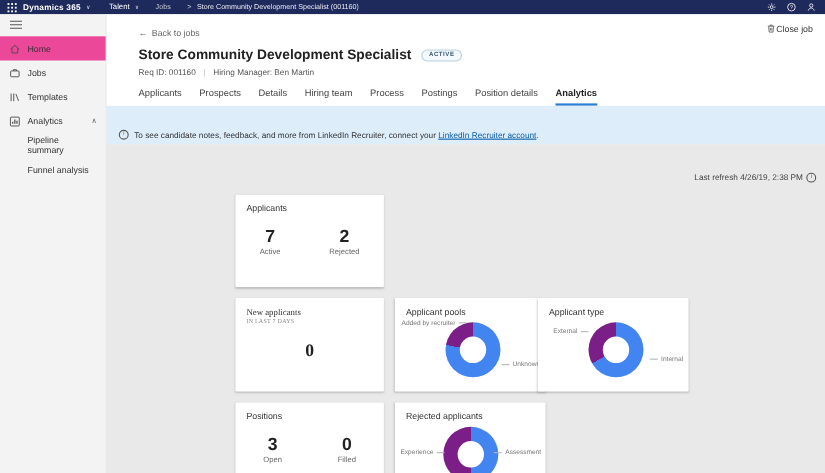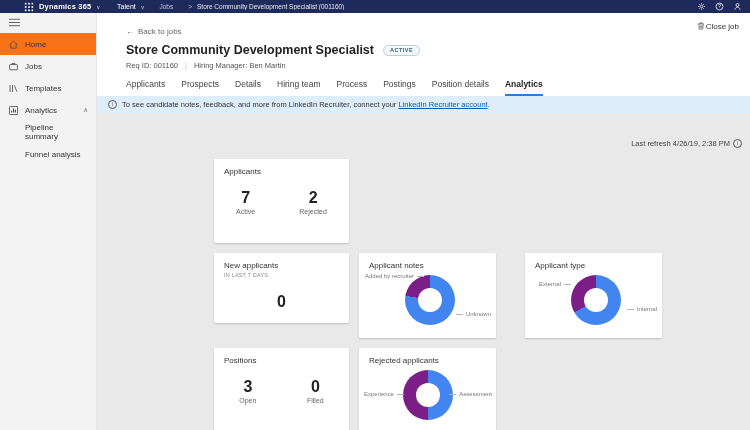--- a/index.html
+++ b/index.html
@@ -1,36 +1,36 @@
 <!DOCTYPE html>
 <html><head>
 <meta charset="utf-8">
 <style>
   html,body{margin:0;padding:0;background:#fff;}
   .screen{position:relative;width:750px;height:430px;overflow:hidden;
     font-family:"Liberation Sans",sans-serif;background:#fff;color:#333;}
 
   
   .topbar{height:13px;background:#1f2a5c;color:#fff;display:flex;align-items:center;
-    padding:0 8px 0 24px;gap:5px;font-size:7px;}
+    padding:0 8px 0 6px;gap:5px;font-size:7px;}
   .topbar .waffle{width:10px;height:10px;display:block;}
   .topbar .app{font-weight:bold;font-size:7.5px;letter-spacing:.2px;}
   .topbar .caret{font-size:5px;opacity:.85;}
   .topbar .module{font-size:7px;margin-left:12px;}
   .topbar .crumb{opacity:.7;font-size:6.5px;margin-left:10px;white-space:nowrap;}
   .topbar .crumb-cur{opacity:.9;font-size:6.5px;white-space:nowrap;overflow:hidden;text-overflow:ellipsis;max-width:280px;}
   .topbar-right{margin-left:auto;display:flex;gap:9px;align-items:center;}
   .topbar-right svg{display:block;}
 
   
   .body{display:flex;height:417px;}
   .sidebar{width:96px;flex-shrink:0;background:#f3f3f3;font-size:8px;color:#333;border-right:1px solid #e7e7e7;}
   .hamburger{padding:5px 9px 4px;color:#555;}
   .nav-item{display:flex;align-items:center;gap:6px;height:22px;padding:0 8px;cursor:default;}
-  .nav-item.selected{background:#f97316;}
+  .nav-item.selected{background:#ec4899;}
   .nav-item .nicon{width:11px;height:11px;flex-shrink:0;display:block;}
   .nav-item.sub{padding-left:25px;}
   .nav-item .chev{margin-left:auto;font-size:6.5px;color:#666;}
 
   main{flex:1;min-width:0;display:flex;flex-direction:column;position:relative;}
 
   
   .page-header{background:#fff;padding:7px 0 0 29px;position:relative;}
   .back-link{font-size:8px;color:#666;display:inline-flex;align-items:center;gap:4px;}
   .title-row{display:flex;align-items:center;gap:9px;margin-top:5px;}
@@ -40,21 +40,21 @@
   .meta{display:flex;align-items:center;gap:7px;margin-top:4px;font-size:7.5px;color:#555;}
   .meta .sep{color:#c0c0c0;}
   .close-btn{position:absolute;top:8px;right:11px;display:flex;align-items:center;gap:0;
     font-size:8px;color:#333;cursor:default;}
   .tabs{display:flex;gap:16px;margin-top:9px;font-size:8.5px;color:#444;}
   .tab{padding-bottom:5px;border-bottom:2px solid transparent;cursor:default;}
   .tab.active{font-weight:bold;color:#222;border-bottom-color:#2b7cd3;}
 
   
   .banner{background:#ddeefa;display:flex;align-items:center;gap:5px;
-    padding:4px 8px 4px 11px;font-size:7.5px;color:#333;}
+    padding:22px 8px 4px 11px;font-size:7.5px;color:#333;}
   .banner a{color:#0b5cab;text-decoration:underline;cursor:pointer;}
   .info-i{width:7px;height:7px;border:1px solid #555;border-radius:50%;display:inline-flex;
     align-items:center;justify-content:center;flex-shrink:0;}
   .info-i::after{content:"i";font-size:5px;color:#555;line-height:1;}
 
   
   .content{flex:1;background:#e9e9e9;position:relative;overflow:hidden;}
   .refresh{position:absolute;top:26px;right:8px;font-size:7.5px;color:#444;
     display:flex;align-items:center;gap:3px;}
 
@@ -229,34 +229,34 @@
               <div class="stat-label">Active</div>
             </div>
             <div>
               <div class="stat-value">2</div>
               <div class="stat-label">Rejected</div>
             </div>
           </div>
         </div>
 
 
-        <div class="card" style="left:117px;top:140px;width:135px;height:70px;">
+        <div class="card" style="left:117px;top:140px;width:135px;height:85px;font-family:Liberation Serif, serif;">
           <div class="card-title">New applicants</div>
           <div class="card-sub">IN LAST 7 DAYS</div>
           <div class="big-value">0</div>
         </div>
 
         <div class="card" style="left:262px;top:140px;width:137px;height:85px;">
-          <div class="card-title">Applicant notes</div>
+          <div class="card-title">Applicant pools</div>
           <div class="donut" style="left: 46px; top: 22px; background: conic-gradient(rgb(66, 133, 240) 0deg, rgb(66, 133, 240) 280deg, rgb(123, 30, 135) 280deg, rgb(123, 30, 135) 360deg);"></div>
           <span class="dlabel dlabel-left" style="left:6px;top:20px;">Added by recruiter</span>
           <span class="dlabel dlabel-right" style="right:5px;top:58px;">Unknown</span>
         </div>
 
-        <div class="card" style="left:428px;top:140px;width:137px;height:85px;">
+        <div class="card" style="left:392px;top:140px;width:137px;height:85px;">
           <div class="card-title">Applicant type</div>
           <div class="donut" style="left: 46px; top: 22px; background: conic-gradient(rgb(66, 133, 240) 0deg, rgb(66, 133, 240) 240deg, rgb(123, 30, 135) 240deg, rgb(123, 30, 135) 360deg);"></div>
           <span class="dlabel dlabel-left" style="left:14px;top:28px;">External</span>
           <span class="dlabel dlabel-right" style="right:5px;top:53px;">Internal</span>
         </div>
 
         <div class="card" style="left:117px;top:235px;width:135px;height:95px;">
           <div class="card-title">Positions</div>
           <div class="stats">
             <div>

